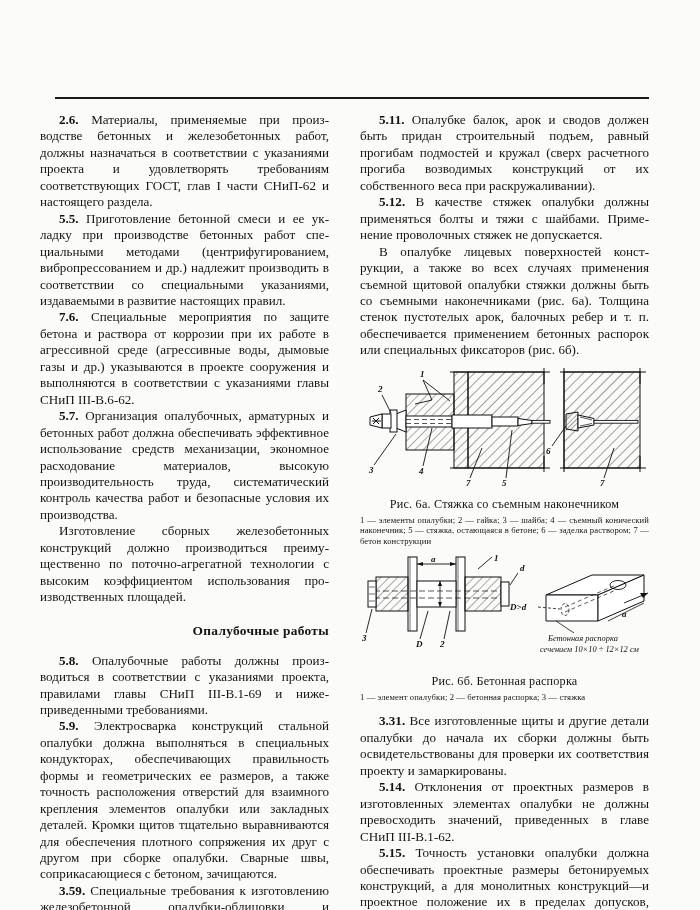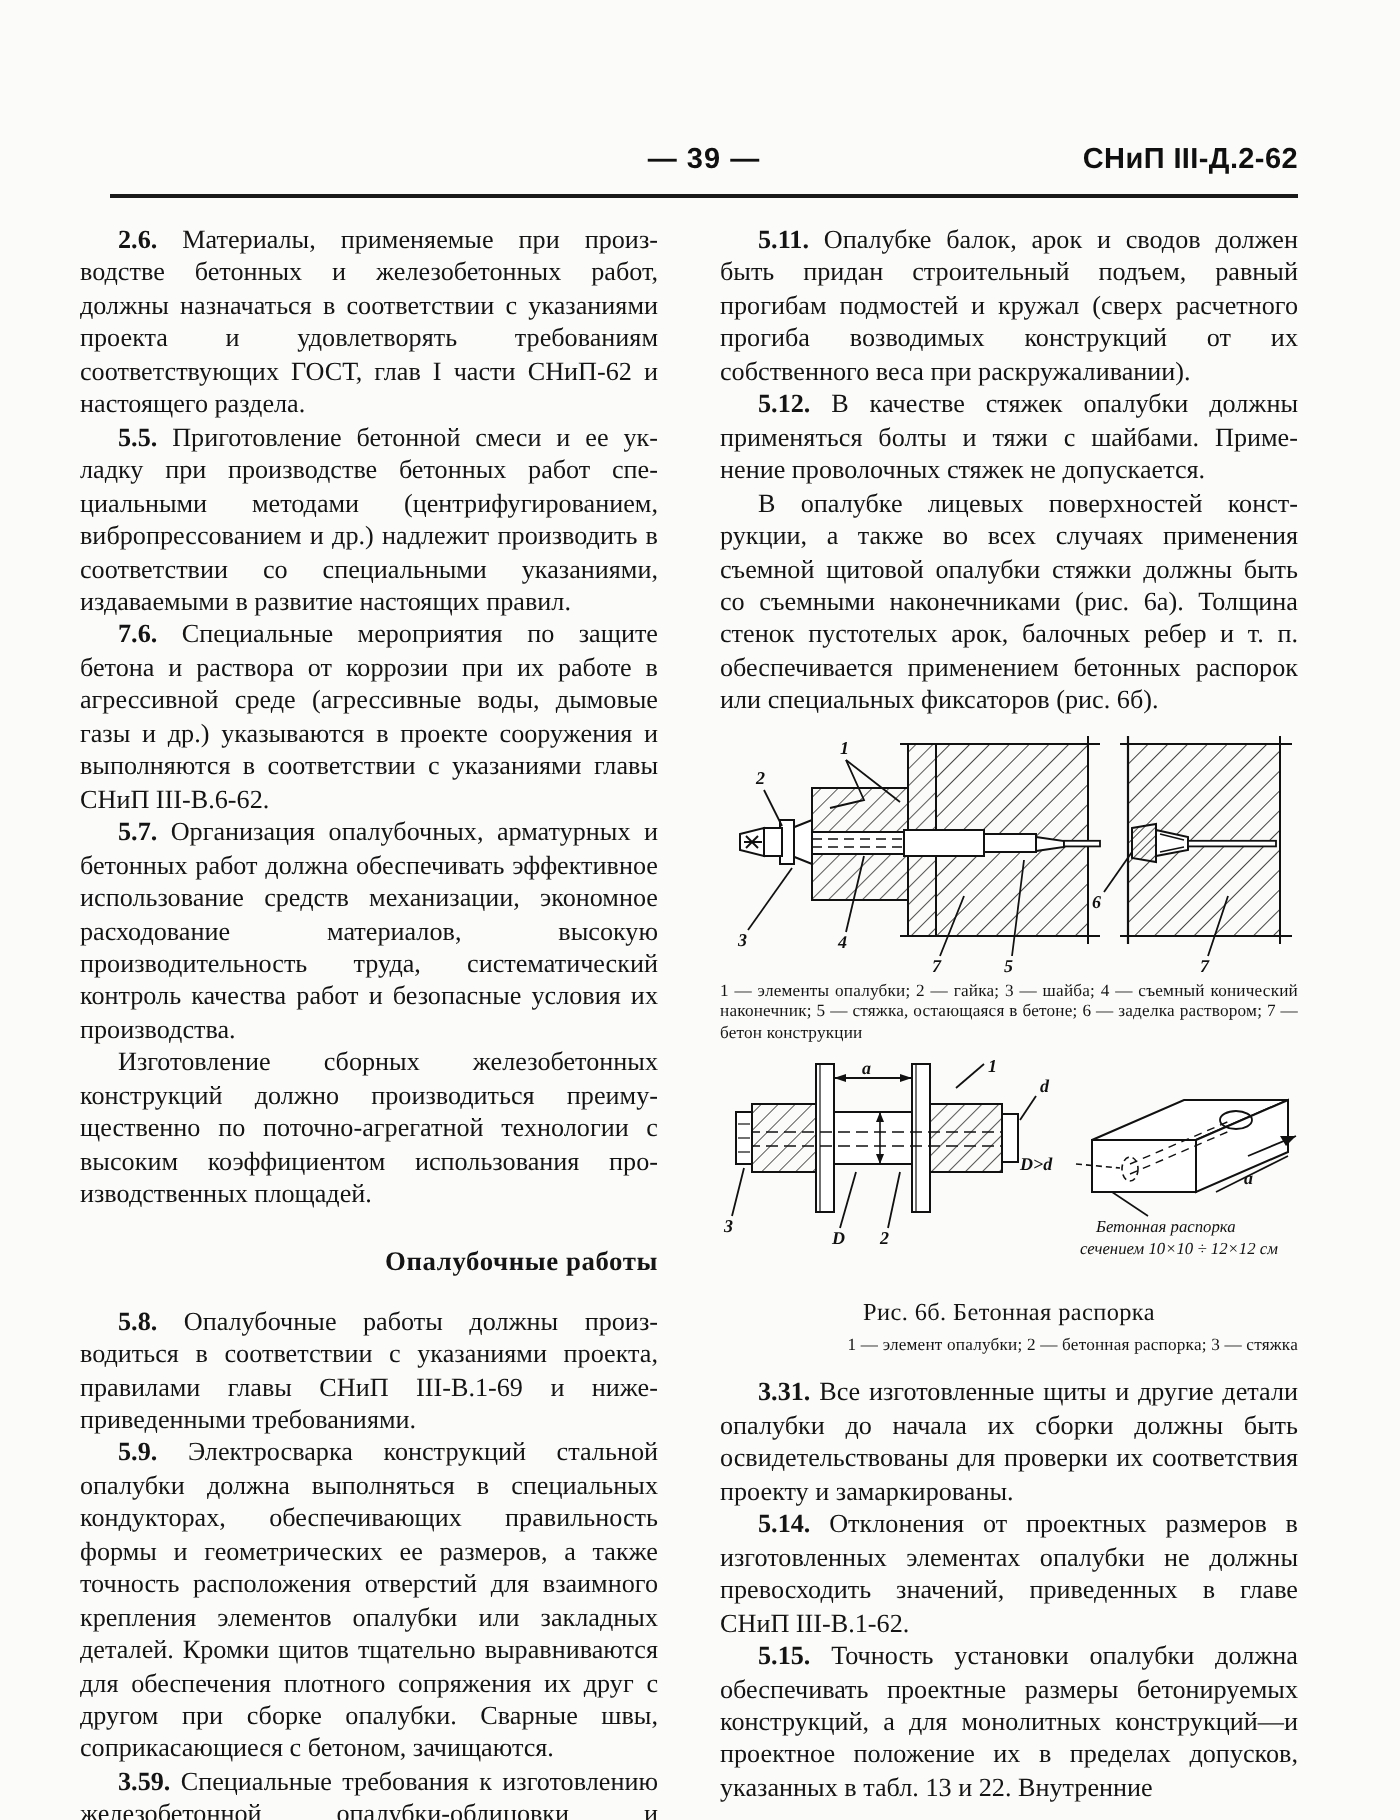--- a/index.html
+++ b/index.html
@@ -70,24 +70,20 @@
   svg{display:block;}
   .ln{stroke:#111;fill:none;}
   .hatch-lbl{font-family:"Liberation Serif",serif;font-style:italic;font-weight:bold;font-size:9px;fill:#111;}
   .cursive{font-family:"Liberation Serif",serif;font-style:italic;font-size:8.4px;fill:#111;}
 </style>
 </head>
 <body>
 
 <div class="page">
 
-  <div class="runhead">
-    <div class="folio">— 39 —</div>
-    <div class="code">СНиП III-Д.2-62</div>
-  </div>
   <div class="rule"></div>
 
   <div class="col col-left">
     <p class="para"><span class="num">2.6.</span><span> Материалы, применяемые при произ­водстве бетонных и железобетонных работ, должны назначаться в соответствии с указа­ниями проекта и удовлетворять требованиям соответствующих ГОСТ, глав I части СНиП-62 и настоящего раздела.</span></p>
     <p class="para"><span class="num">5.5.</span><span> Приготовление бетонной смеси и ее ук­ладку при производстве бетонных работ спе­циальными методами (центрифугированием, вибропрессованием и др.) надлежит произво­дить в соответствии со специальными указа­ниями, издаваемыми в развитие настоящих правил.</span></p>
     <p class="para"><span class="num">7.6.</span><span> Специальные мероприятия по защите бетона и раствора от коррозии при их работе в агрессивной среде (агрессивные воды, дымо­вые газы и др.) указываются в проекте соору­жения и выполняются в соответствии с указа­ниями главы СНиП III-В.6-62.</span></p>
     <p class="para"><span class="num">5.7.</span><span> Организация опалубочных, арматур­ных и бетонных работ должна обеспечивать эффективное использование средств механиза­ции, экономное расходование материалов, вы­сокую производительность труда, системати­ческий контроль качества работ и безопасные условия их производства.</span></p>
     <p class="para"><span>Изготовление сборных железобетонных конструкций должно производиться преиму­щественно по поточно-агрегатной технологии с высоким коэффициентом использования про­изводственных площадей.</span></p>
 
     <h2 class="sect">Опалубочные работы</h2>
@@ -175,20 +171,21 @@
         <line class="ln" x1="220" y1="58" x2="232" y2="55.5" stroke-width="0.7"></line>
         <rect x="234" y="52.4" width="44" height="2.8" fill="#fff" stroke="#111" stroke-width="0.9"></rect>
 
         <polyline class="ln" points="192,78 206,58" stroke-width="0.9"></polyline>
         <text x="186" y="86" class="hatch-lbl">6</text>
 
         <polyline class="ln" points="244,110 254,80" stroke-width="0.9"></polyline>
         <text x="240" y="118" class="hatch-lbl">7</text>
       </svg>
 
+      <div class="figcap">Рис. 6а. Стяжка со съемным наконечником</div>
       <div class="figlegend">1 — элементы опалубки; 2 — гайка; 3 — шайба; 4 — съем­ный конический наконечник; 5 — стяжка, остающаяся в бетоне; 6 — заделка раствором; 7 — бетон конструкции</div>
     </div>
 
     <div class="figure">
       <svg width="289" height="112" viewBox="0 0 289 112">
 
         <rect x="48" y="2" width="9" height="74" fill="#fff" stroke="#111" stroke-width="1"></rect>
         <line class="ln" x1="50" y1="2" x2="50" y2="76" stroke-width="0.6"></line>
         <rect x="96" y="2" width="9" height="74" fill="#fff" stroke="#111" stroke-width="1"></rect>
         <line class="ln" x1="98" y1="2" x2="98" y2="76" stroke-width="0.6"></line>
@@ -246,21 +243,21 @@
 
         <line class="ln" x1="264" y1="48" x2="288" y2="38" stroke-width="0.9"></line>
         <polygon points="288,38 280,38 283,43" fill="#111"></polygon>
 
         <text x="188" y="86" class="cursive">Бетонная распорка</text>
         <text x="180" y="97" class="cursive">сечением 10×10 ÷ 12×12 см</text>
         <line class="ln" x1="196" y1="66" x2="214" y2="78" stroke-width="0.8"></line>
       </svg>
 
       <div class="figcap">Рис. 6б. Бетонная распорка</div>
-      <div class="figlegend" style="text-align:right;">1 — элемент опалубки; 2 — бетонная распорка; 3 — стяжка</div>
+      <div class="figlegend" style="text-align:left;">1 — элемент опалубки; 2 — бетонная распорка; 3 — стяжка</div>
     </div>
 
     <p class="para" style="margin-top:11px;"><span class="num">3.31.</span><span> Все изготовленные щиты и другие де­тали опалубки до начала их сборки должны быть освидетельствованы для проверки их со­ответствия проекту и замаркированы.</span></p>
     <p class="para"><span class="num">5.14.</span><span> Отклонения от проектных размеров в изготовленных элементах опалубки не должны превосходить значений, приведенных в главе СНиП III-В.1-62.</span></p>
     <p class="para"><span class="num">5.15.</span><span> Точность установки опалубки должна обеспечивать проектные размеры бетонируе­мых конструкций, а для монолитных конструк­ций—и проектное положение их в пределах до­пусков, указанных в табл. 13 и 22. Внутренние</span></p>
   </div>
 
 </div>
 
 </body></html>

